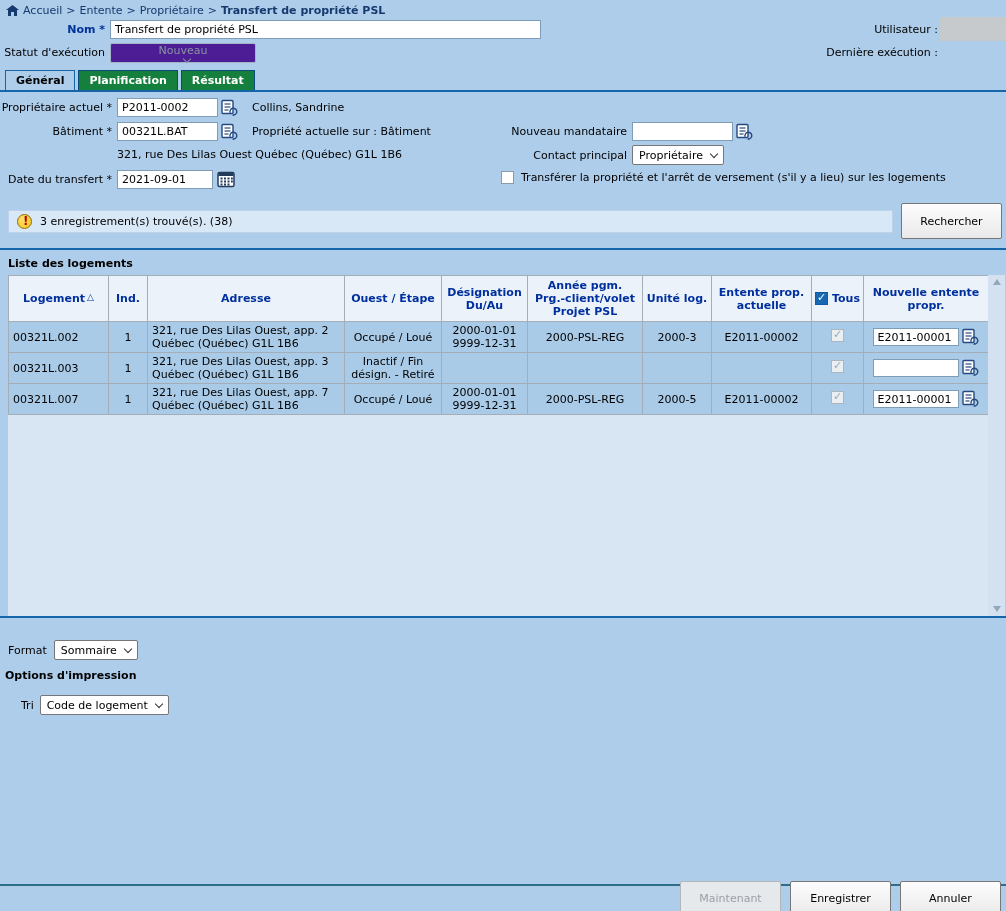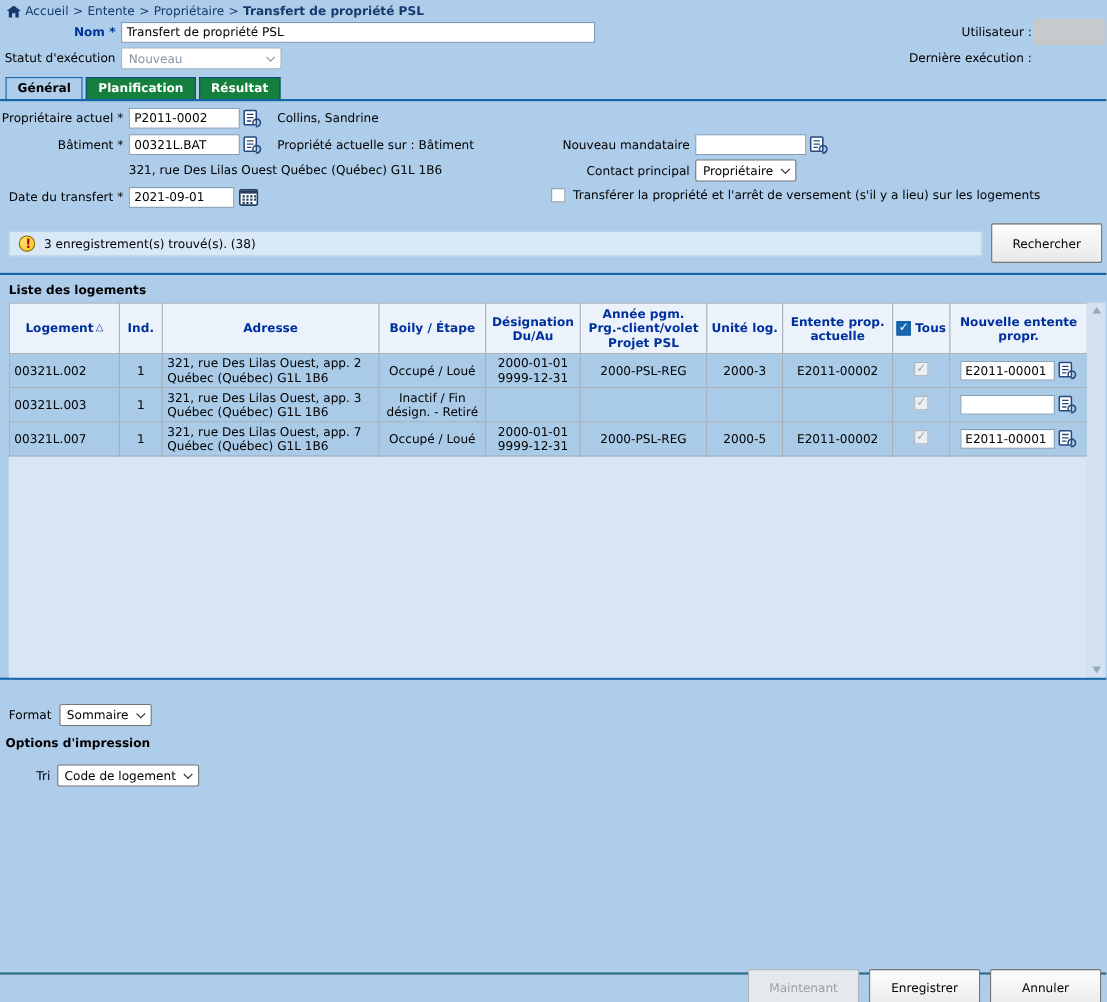--- a/index.html
+++ b/index.html
@@ -28,21 +28,21 @@
   }
   .redact { position:absolute; top:17px; right:0; width:66px; height:24px; background:#c7cacc; }
 
   
   .sel {
     display:inline-flex; align-items:center; justify-content:space-between;
     background:#fff; border:1px solid #767676; border-radius:2px;
     height:20px; padding:0 6px; cursor:default;
   }
   .sel .chev { width:6px; height:6px; border-right:1.7px solid #333; border-bottom:1.7px solid #333; transform:rotate(45deg); margin-left:8px; margin-top:-3px; flex:none; }
-  .sel.disabled { background:#ffffff; color:#8a95a1; border-color:#a3b5c7; }
+  .sel.disabled { background:#4c1d95; color:#8a95a1; border-color:#a3b5c7;flex-direction:column; }
   .sel.disabled .chev { border-color:#8a95a1; }
 
   
   .tabs { margin-top:6px; padding-left:5px; display:flex; gap:3px; align-items:center; }
   .tab {
     font-weight:bold; padding:3px 10px 3px 10px; cursor:pointer;
     background:#15803d; color:#fff; border:1px solid #0d4b7e; border-bottom:none;
   }
   .tab.active { background:#aecdea; color:#000; border:1px solid #1565a8; border-bottom:none; }
   .tab-line { height:2px; background:#1565a8; width:100%; }
@@ -108,21 +108,21 @@
     justify-content:space-between; align-items:center; padding:4px 0;
   }
   .arr-up { width:0; height:0; border-left:4px solid transparent; border-right:4px solid transparent; border-bottom:6px solid #93a8bd; }
   .arr-down { width:0; height:0; border-left:4px solid transparent; border-right:4px solid transparent; border-top:6px solid #93a8bd; }
 
   .hr-blue2 { height:2px; background:#1565a8; }
 
   
   .format-row { margin:22px 0 0 8px; display:flex; align-items:center; gap:7px; }
   .print-title { font-weight:bold; margin:9px 0 0 5px; }
-  .tri-row { margin:13px 0 0 33px; display:flex; align-items:center; gap:6px; }
+  .tri-row { margin:13px 0 0 21px; display:flex; align-items:center; gap:6px; }
 
   
   .footer { position:absolute; bottom:0; left:0; width:100%; }
   .footer-line { height:2px; background:#2e6e86; }
   .footer-bar { height:25px; display:flex; justify-content:flex-end; align-items:center; gap:9px; padding-right:5px; }
   .btn.w100 { width:100px; }
 
   svg { display:block; }
 </style>
 </head>
@@ -276,21 +276,21 @@
           <col style="width:69px">
           <col style="width:100px">
           <col style="width:52px">
           <col style="width:125px">
       </colgroup>
       <thead>
         <tr>
           <th><span>Logement</span><span class="sort">△</span></th>
           <th class="pre">Ind.</th>
           <th class="pre">Adresse</th>
-          <th class="pre">Boily / Étape</th>
+          <th class="pre">Ouest / Étape</th>
           <th class="pre">Désignation
 Du/Au</th>
           <th class="pre">Année pgm.
 Prg.-client/volet
 Projet PSL</th>
           <th class="pre">Unité log.</th>
           <th class="pre">Entente prop.
 actuelle</th>
           <th>
             <span class="th-tous">

